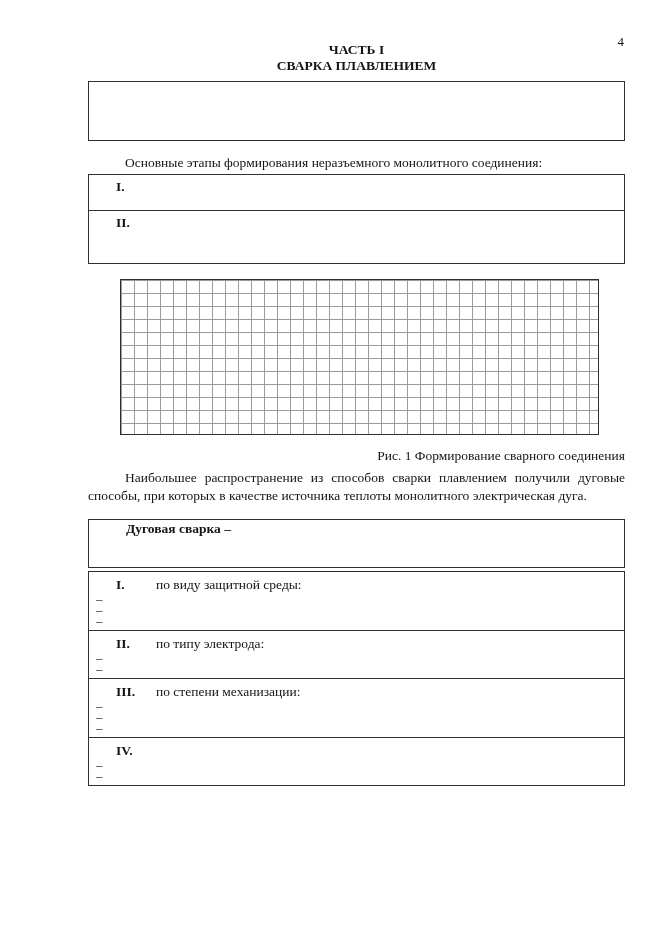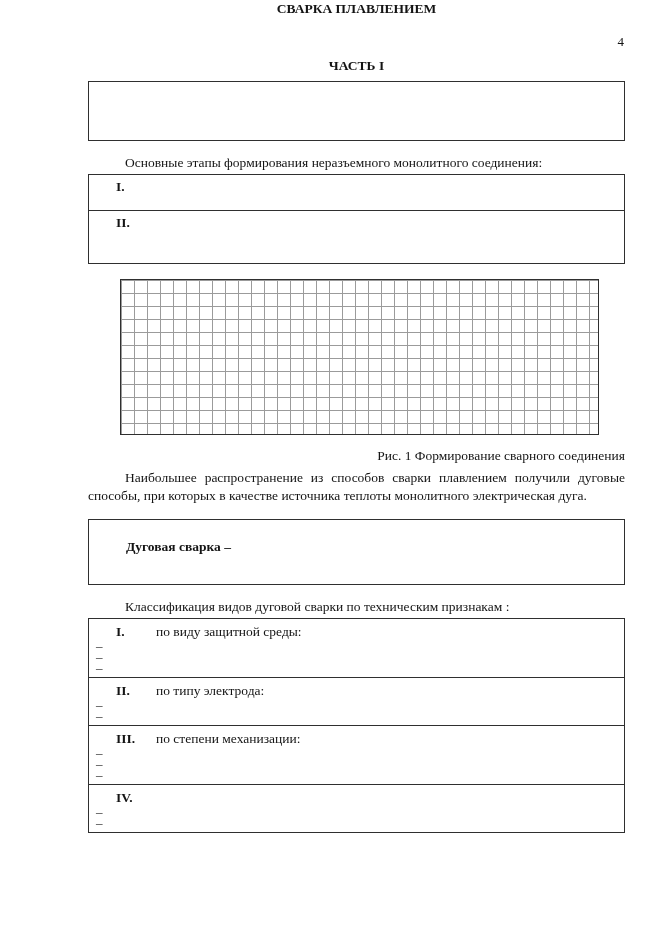--- a/index.html
+++ b/index.html
@@ -74,22 +74,22 @@
   }
 
   .caption {
     margin: 12px 0 0 0;
     text-align: right;
     line-height: 17px;
   }
 
   .definition-box {
     margin-top: 15px;
-    height: 66px;
-    padding: 19px 0 0 37px;
+    height: 49px;
+    padding: 1px 0 0 37px;
   }
   .term { font-weight: bold; }
 
   .classification-box { margin-top: 3px; }
   .cls-item { padding: 4px 0 4px 0; border-top: 1px solid #2f2f2f; }
   .cls-item.first { border-top: none; }
   .cls-head { padding-left: 27px; display: flex; line-height: 17px; }
   .cls-numeral { font-weight: bold; width: 40px; flex: 0 0 40px; }
   .dash {
     padding-left: 7px;
@@ -100,22 +100,22 @@
 </style>
 </head>
 <body>
 
 <div class="sheet">
 
   <div class="page-number">4</div>
 
   <div class="content">
 
+    <div class="title title-part">ЧАСТЬ I</div>
     <div class="title title-chapter">СВАРКА ПЛАВЛЕНИЕМ</div>
-    <div class="title title-part">ЧАСТЬ I</div>
 
 
     <div class="box box-empty"></div>
 
     <p class="lead">Основные этапы формирования неразъемного монолитного соединения:</p>
 
     <div class="box stages-box">
       <div class="stage stage-1">
         <span>I.</span>
       </div>
@@ -127,21 +127,20 @@
     <div class="grid-figure"></div>
 
     <p class="caption">Рис. 1 Формирование сварного соединения</p>
 
     <p class="para">Наибольшее распространение из способов сварки плавлением получили дуговые способы, при которых в качестве источника теплоты монолитного электрическая дуга.</p>
 
     <div class="box definition-box">
       <span class="term">Дуговая сварка –</span>
     </div>
 
-    <p class="lead">Классификация видов дуговой сварки по техническим признакам :</p>
 
     <div class="box classification-box">
 
       <div class="cls-item first">
         <div class="cls-head">
           <span class="cls-numeral">I.</span>
           <span class="cls-text">по виду защитной среды:</span>
         </div>
         <div class="dash">–</div>
         <div class="dash">–</div>

